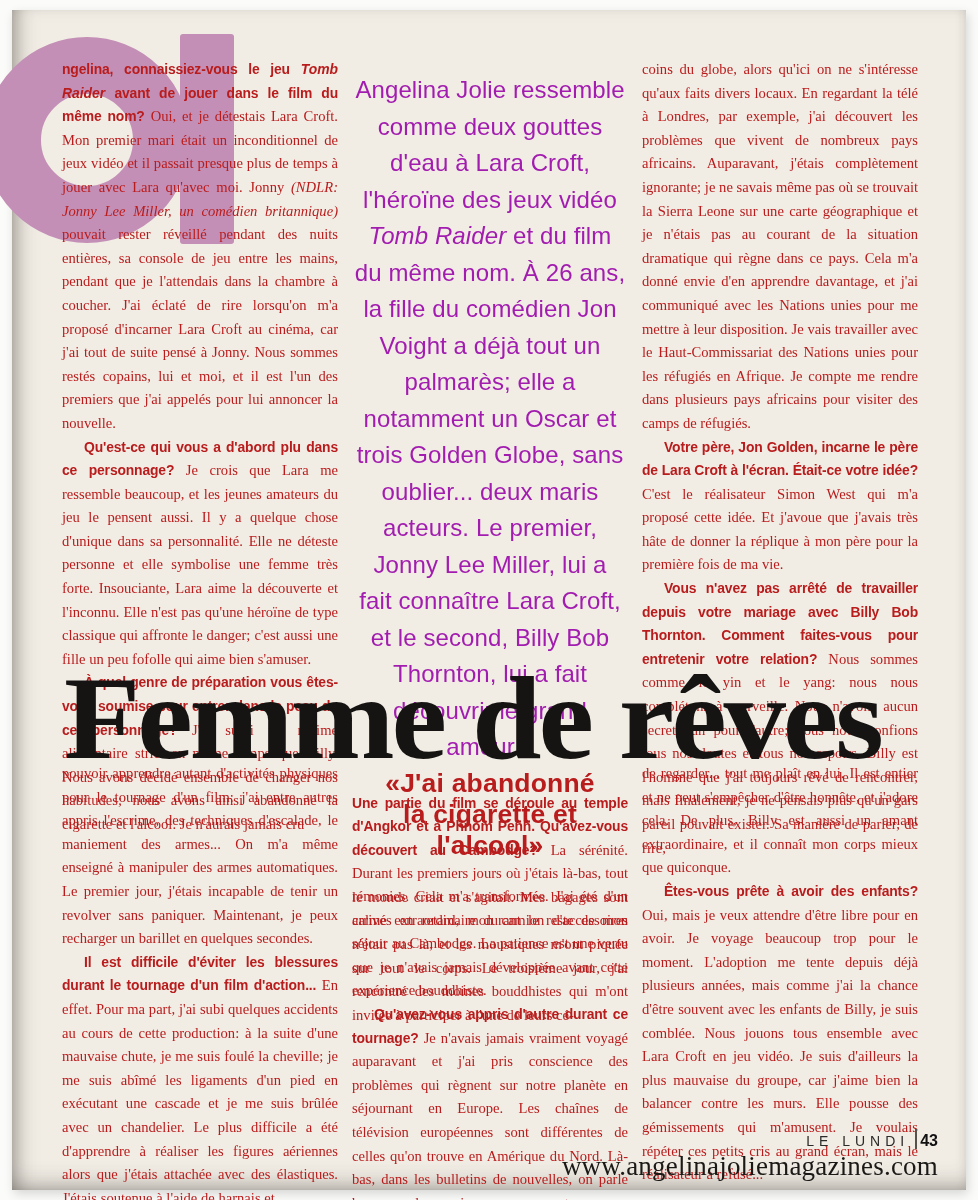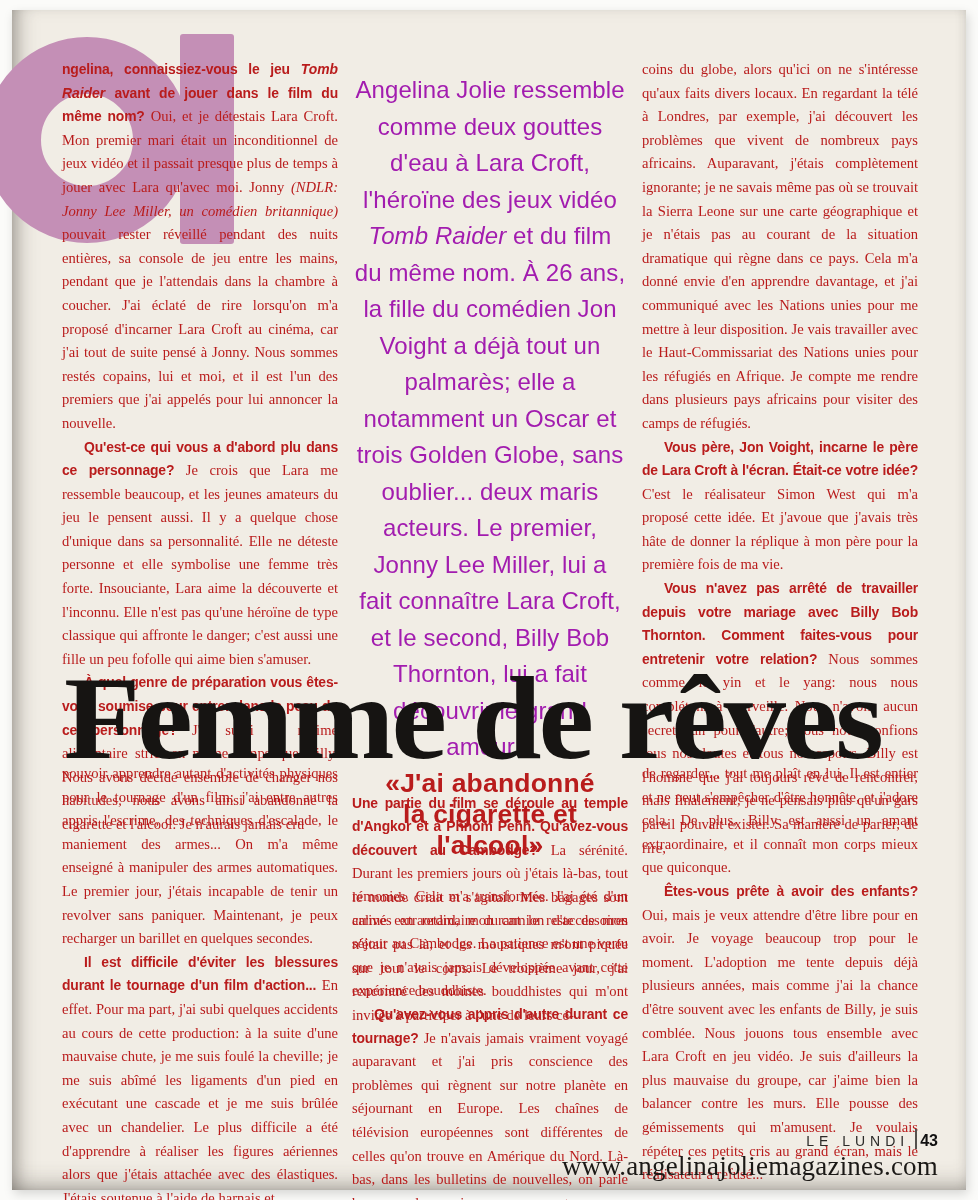--- a/index.html
+++ b/index.html
@@ -102,21 +102,21 @@
     <div class="col">
       <div class="standfirst">
           <p class="para"><span class="">Angelina Jolie ressemble comme deux gouttes d'eau à Lara Croft, l'héroïne des jeux vidéo </span><span class="seg-i">Tomb Raider</span><span class=""> et du film du même nom. À 26 ans, la fille du comédien Jon Voight a déjà tout un palmarès; elle a notamment un Oscar et trois Golden Globe, sans oublier... deux maris acteurs. Le premier, Jonny Lee Miller, lui a fait connaître Lara Croft, et le second, Billy Bob Thornton, lui a fait découvrir le grand amour...</span></p>
         </div>
       <div>
           <p class="para"><span class="seg-b">Une partie du film se déroule au temple d'Angkor et à Phnom Penh. Qu'avez-vous découvert au Cambodge? </span><span class="">La sérénité. Durant les premiers jours où j'étais là-bas, tout le monde criait et s'agitait. Mes bagages sont arrivés en retard, mon camion d'accessoires n'était pas là, et les moustiques m'ont piquée sur tout le corps. Le troisième jour, j'ai rencontré des moines bouddhistes qui m'ont invitée à participer à l'une de leurs cé-</span></p>
         </div>
     </div>
     <div class="col">
         <p class="para"><span class="">coins du globe, alors qu'ici on ne s'intéresse qu'aux faits divers locaux. En regardant la télé à Londres, par exemple, j'ai découvert les problèmes que vivent de nombreux pays africains. Auparavant, j'étais complètement ignorante; je ne savais même pas où se trouvait la Sierra Leone sur une carte géographique et je n'étais pas au courant de la situation dramatique qui règne dans ce pays. Cela m'a donné envie d'en apprendre davantage, et j'ai communiqué avec les Nations unies pour me mettre à leur disposition. Je vais travailler avec le Haut-Commissariat des Nations unies pour les réfugiés en Afrique. Je compte me rendre dans plusieurs pays africains pour visiter des camps de réfugiés.</span></p>
-        <p class="para"><span class="seg-b">Vous père, Jon Voight, incarne le père de Lara Croft à l'écran. Était-ce votre idée? </span><span class="">C'est le réalisateur Simon West qui m'a proposé cette idée. Et j'avoue que j'avais très hâte de donner la réplique à mon père pour la première fois de ma vie.</span></p>
+        <p class="para"><span class="seg-b">Votre père, Jon Golden, incarne le père de Lara Croft à l'écran. Était-ce votre idée? </span><span class="">C'est le réalisateur Simon West qui m'a proposé cette idée. Et j'avoue que j'avais très hâte de donner la réplique à mon père pour la première fois de ma vie.</span></p>
         <p class="para"><span class="seg-b">Vous n'avez pas arrêté de travailler depuis votre mariage avec Billy Bob Thornton. Comment faites-vous pour entretenir votre relation? </span><span class="">Nous sommes comme le yin et le yang: nous nous complétons à merveille. Nous n'avons aucun secret l'un pour l'autre; nous nous confions tous nos doutes et tous nos espoirs. Billy est l'homme que j'ai toujours rêvé de rencontrer, mais finalement, je ne pensais plus qu'un gars pareil pouvait exister. Sa manière de parler, de rire,</span></p>
       </div>
   </div>
 
   <div class="headline">Femme de rêves</div>
 
   <div class="botgrid">
     <div class="col">
         <p class="para"><span class="">pouvoir apprendre autant d'activités physiques pour le tournage d'un film: j'ai entre autres appris l'escrime, des techniques d'escalade, le maniement des armes... On m'a même enseigné à manipuler des armes automatiques. Le premier jour, j'étais incapable de tenir un revolver sans paniquer. Maintenant, je peux recharger un barillet en quelques secondes.</span></p>
         <p class="para"><span class="seg-b">Il est difficile d'éviter les blessures durant le tournage d'un film d'action... </span><span class="">En effet. Pour ma part, j'ai subi quelques accidents au cours de cette production: à la suite d'une mauvaise chute, je me suis foulé la cheville; je me suis abîmé les ligaments d'un pied en exécutant une cascade et je me suis brûlée avec un chandelier. Le plus difficile a été d'apprendre à réaliser les figures aériennes alors que j'étais attachée avec des élastiques. J'étais soutenue à l'aide de harnais et</span></p>

